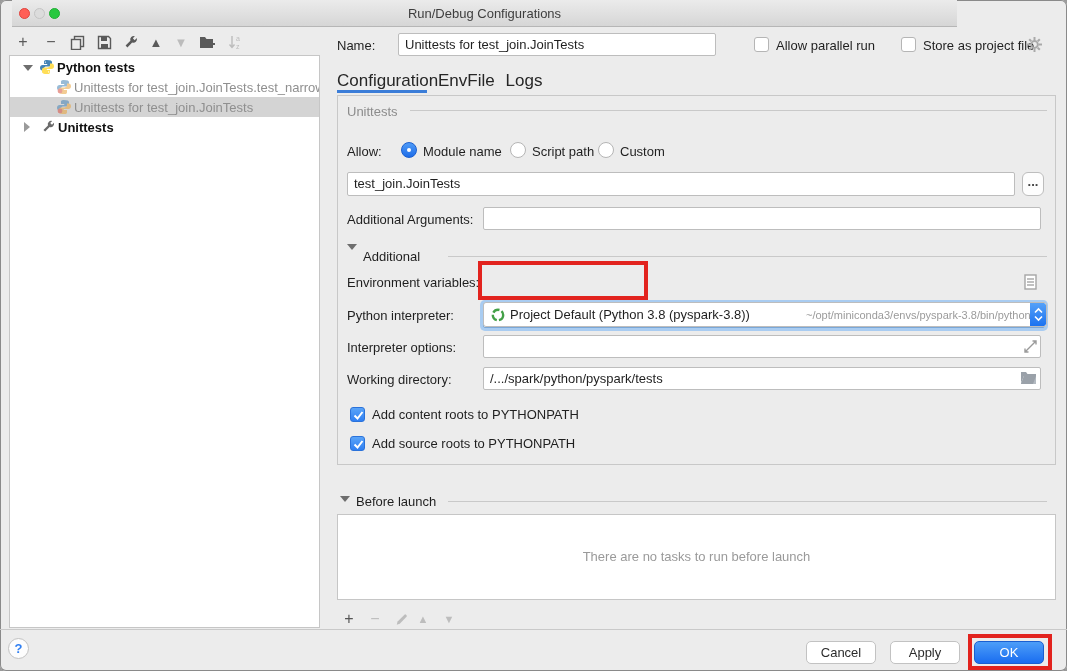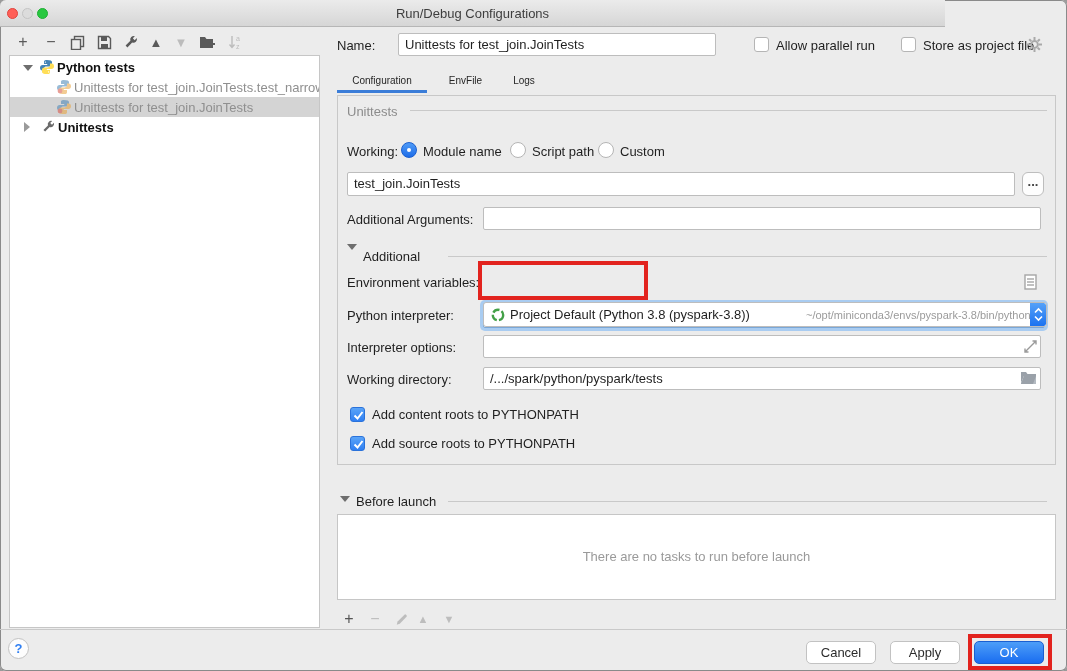--- a/index.html
+++ b/index.html
@@ -2,21 +2,21 @@
 <html style="--accent-blue: #2f7ff2; --tab-underline: #3b7dd8; --annotation-red: #e2231e; --conda-green: #43a047; --selected-row: #d4d4d4;"><head>
 <meta charset="utf-8">
 <style>
   * { margin:0; padding:0; box-sizing:border-box; }
   html,body { width:1067px; height:671px; background:#9a9a9a; }
   body { font-family:"Liberation Sans", sans-serif; font-size:13px; color:#1f1f1f; }
   .window { position:relative; width:1067px; height:671px; background:#ececec; border-radius:6px; overflow:hidden; box-shadow:0 0 0 1px #8a8a8a inset; }
   .abs { position:absolute; }
 
   
-  .titlebar { position:absolute; left:0; top:0; width:945px; height:27px;
+  .titlebar { position:absolute; left:12px; top:0; width:945px; height:27px;
     background:linear-gradient(#ebebeb,#d6d6d6); border-bottom:1px solid #b6b6b6; }
   .title { position:absolute; left:0; right:0; top:6px; text-align:center; color:#3e3e3e; font-size:13px; }
   .light { position:absolute; top:8px; width:11px; height:11px; border-radius:50%; }
   .light.red { left:7px; background:#ff5f57; border:1px solid #e0443e; }
   .light.yellow { left:22px; background:#dcdcdc; border:1px solid #c4c4c4; }
   .light.green { left:37px; background:#28c840; border:1px solid #1faf34; }
 
   
   .tb-btn { position:absolute; top:32px; width:22px; height:20px; display:flex; align-items:center; justify-content:center; color:#5a5a5a; }
   .tb-btn.disabled { color:#bcbcbc; }
@@ -37,21 +37,21 @@
 
   
   .field { position:absolute; background:#fff; border:1px solid #bdbdbd; border-radius:2px;
     font-size:13px; line-height:21px; padding:0 6px; white-space:nowrap; overflow:hidden; }
   .field.focused { border:1px solid #7aa7d7; box-shadow:0 0 0 3px #a9ccf1;margin-top:34px; }
   .lbl { position:absolute; font-size:13px; color:#1f1f1f; white-space:nowrap; }
   .seclabel { color:#8c8c8c; }
   .hr { position:absolute; height:1px; background:#c9c9c9; }
 
   
-  .tab { position:absolute; top:68px; height:25px; text-align:center; font-size:10px; color:#262626; line-height:25px; }
+  .tab { position:absolute; top:68px; height:25px; text-align:center; font-size:17px; color:#262626; line-height:25px; }
   .tab.active::after { content:""; position:absolute; left:0; right:0; bottom:0; height:3px; background:#3b7dd8; }
 
   
   .groupbox { position:absolute; left:337px; top:95px; width:719px; height:370px; border:1px solid #c8c8c8; }
 
   
   .radio { position:absolute; width:16px; height:16px; border-radius:50%; background:#fff; border:1px solid #b5b5b5; }
   .radio.on { background:linear-gradient(#4f9bf7,#1e6ce8); border:1px solid #1a5fd0; }
   .radio.on::after { content:""; position:absolute; left:5px; top:5px; width:4px; height:4px; border-radius:50%; background:#fff; }
   .cb { position:absolute; width:15px; height:15px; border-radius:3px; background:#fff; border:1px solid #b5b5b5; }
@@ -208,21 +208,21 @@
 
   <div class="tab active" style="left:337px; width:90px">Configuration</div>
   <div class="tab" style="left:438px; width:55px">EnvFile</div>
   <div class="tab" style="left:504px; width:40px">Logs</div>
 
   <div class="groupbox"></div>
 
   <span class="lbl seclabel" style="left:347px; top:104px">Unittests</span>
   <div class="hr" style="left:410px; top:110px; width:637px"></div>
 
-  <span class="lbl" style="left:347px; top:144px">Working:</span>
+  <span class="lbl" style="left:347px; top:144px">Allow:</span>
   <span class="radio on" style="left:401px; top:142px"></span>
   <span class="lbl" style="left:423px; top:144px">Module name</span>
   <span class="radio" style="left:510px; top:142px"></span>
   <span class="lbl" style="left:532px; top:144px">Script path</span>
   <span class="radio" style="left:598px; top:142px"></span>
   <span class="lbl" style="left:620px; top:144px">Custom</span>
 
   <div class="field" style="left:347px; top:172px; width:668px; height:24px; line-height:22px">test_join.JoinTests</div>
   <div class="browse-btn" style="left:1022px; top:172px">...</div>
 

